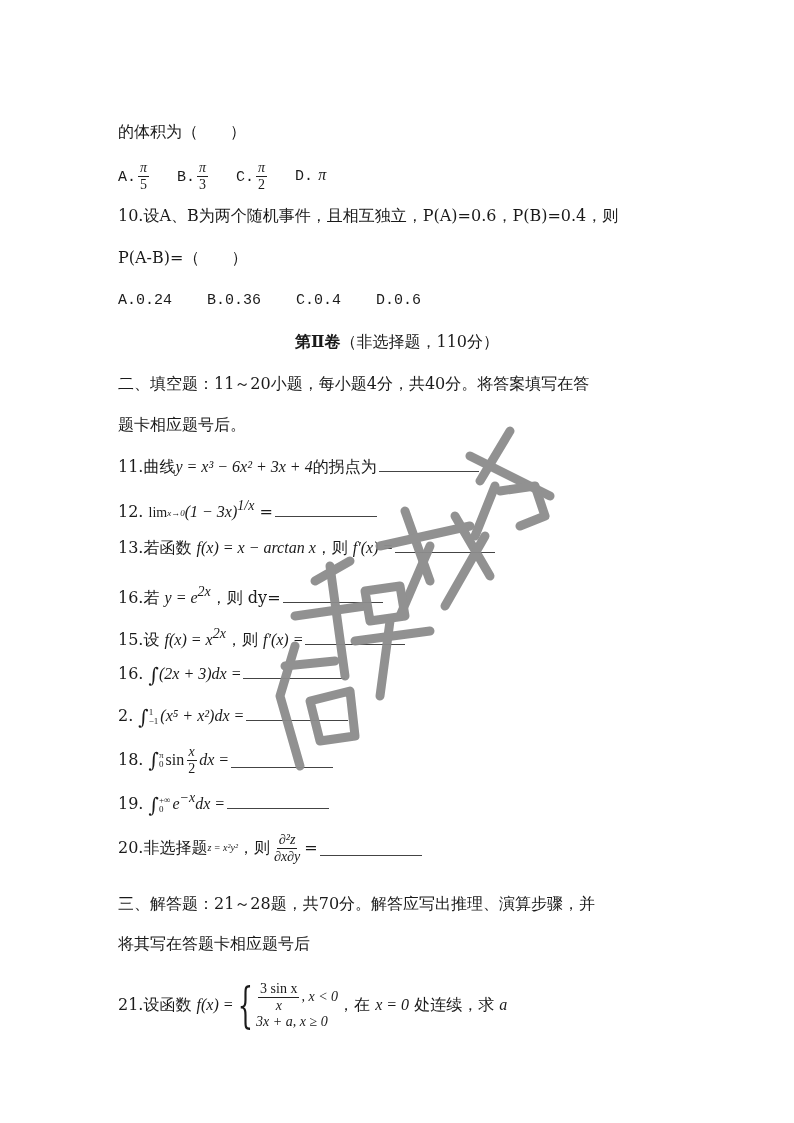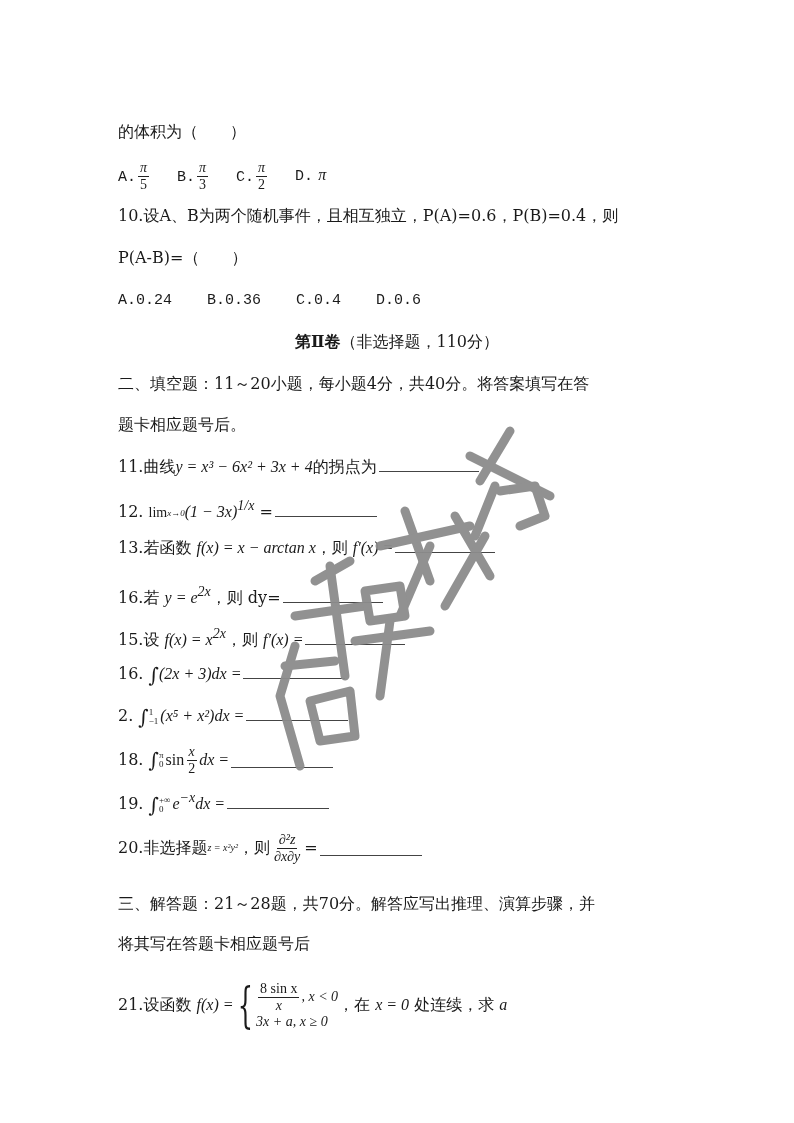--- a/index.html
+++ b/index.html
@@ -132,21 +132,21 @@
   <div class="line" style="top:878px;">三、解答题：21～28题，共70分。解答应写出推理、演算步骤，并</div>
   <div class="line" style="top:918px;">将其写在答题卡相应题号后</div>
 
   <div class="line" style="top:958px; height:62px; display:flex; align-items:center;">
     <span>21.</span><span>设函数</span>&nbsp;<span class="m">f(x) =</span>
     <span class="brace-wrap">
       <span class="brace">{</span>
       <span class="cases">
         <span style="display:flex; align-items:center;">
             <span class="frac">
-              <span class="num r">8 sin x</span>
+              <span class="num r">3 sin x</span>
               <span class="den m">x</span>
             </span>
             <span class="m">, x &lt; 0</span>
           </span>
         <span class="m">3x + a, x ≥ 0</span>
       </span>
     </span>
     <span>，在</span>&nbsp;<span class="m">x = 0</span>&nbsp;<span>处连续，求</span>&nbsp;<span class="m">a</span>
   </div>
 

